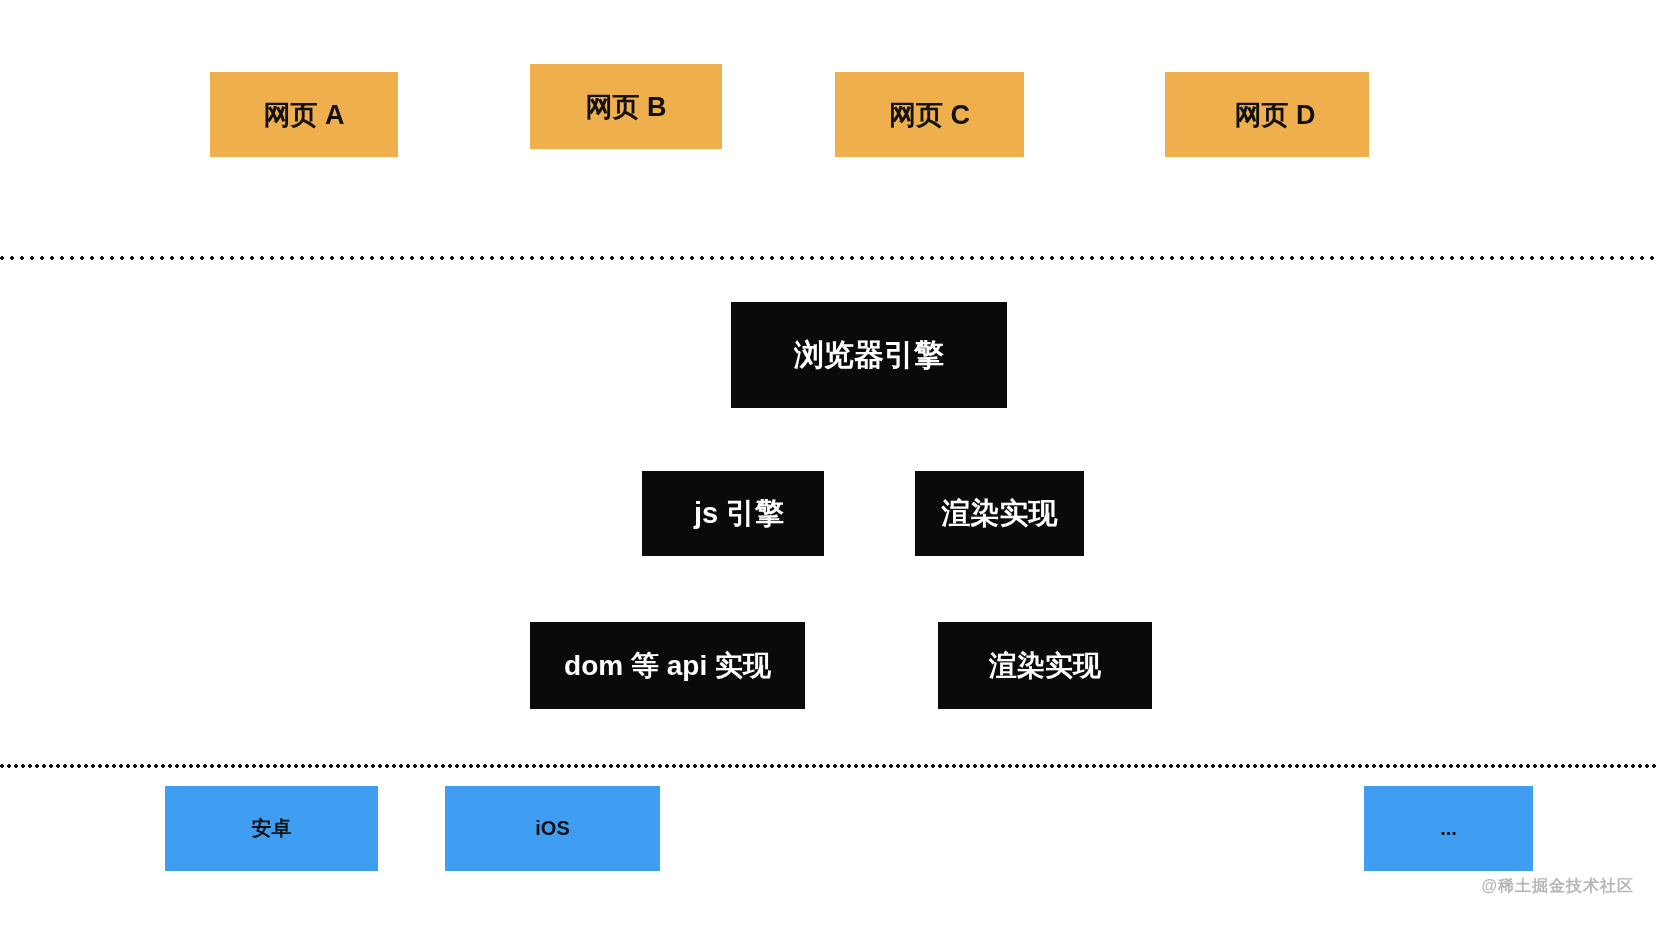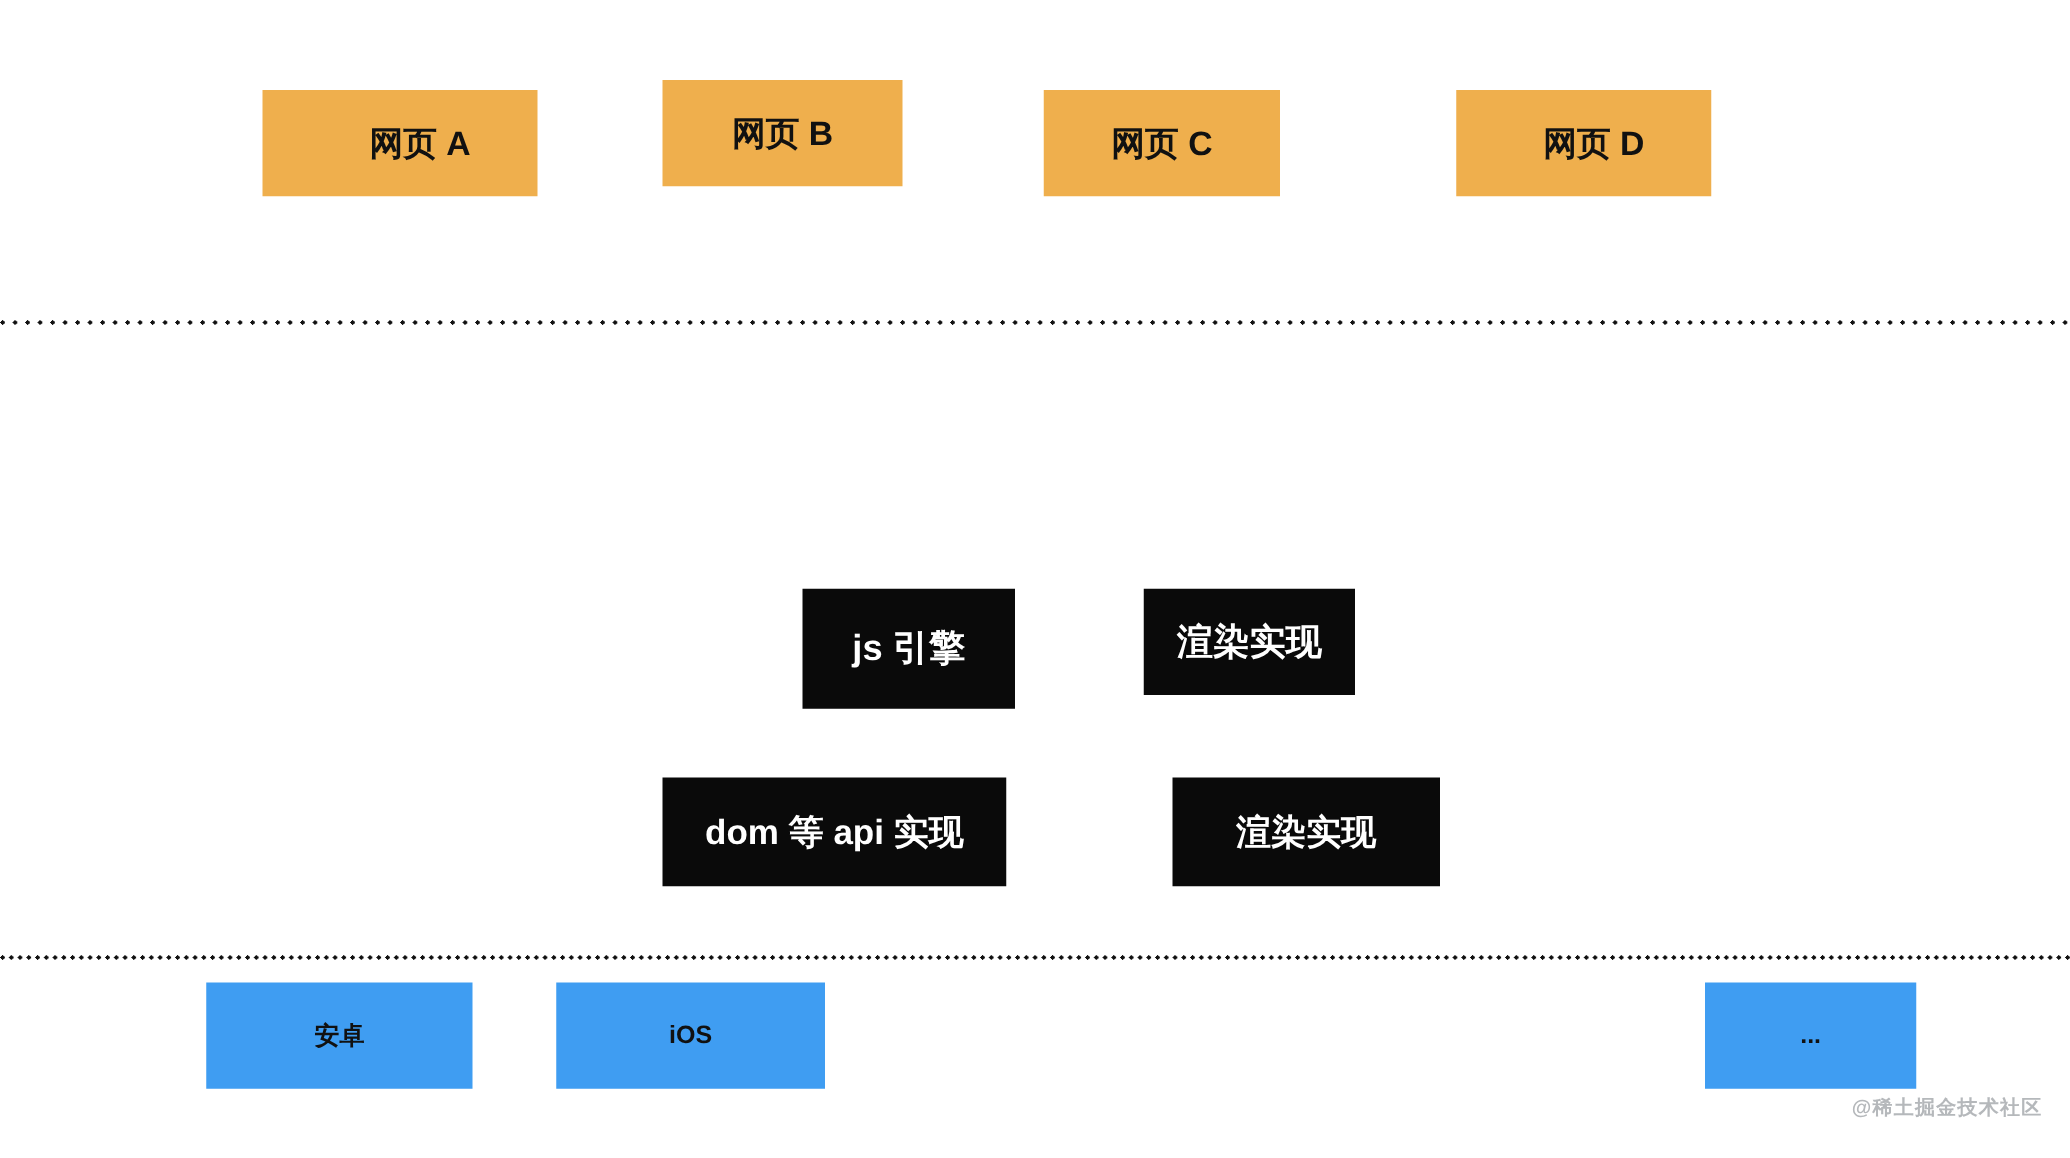--- a/index.html
+++ b/index.html
@@ -57,37 +57,40 @@
     color: var(--watermark, #B5B8BB);
     font-weight: bold;
     letter-spacing: 1px;
   }
 </style>
 </head>
 <body>
 
 <div class="canvas" style="--bg: #ffffff; --web-page: #EFAF4D; --engine: #0A0A0A; --platform: #3F9DF2; --text-dark: #111111; --text-light: #ffffff; --dotted: #111111; --watermark: #B5B8BB;">
 
-  <div class="box orange" style="left:210px; top:72px; width:188px; height:85px;padding-left:32px;">
+  <div class="box orange" style="left:210px; top:72px; width:188px; height:85px;">
     <span>网页 A</span>
   </div>
   <div class="box orange" style="left:530px; top:64px; width:192px; height:85px;">
     <span>网页 B</span>
   </div>
   <div class="box orange" style="left:835px; top:72px; width:189px; height:85px;">
     <span>网页 C</span>
   </div>
   <div class="box orange" style="left:1165px; top:72px; width:188px; height:85px;padding-left:16px;">
     <span>网页 D</span>
   </div>
 
   <div class="dotted coarse" style="top:256px;"></div>
 
+  <div class="box black" style="left:731px; top:302px; width:276px; height:106px; font-size:30px;">
+    <span>浏览器引擎</span>
+  </div>
 
-  <div class="box black" style="left:642px; top:471px; width:170px; height:96px;">
+  <div class="box black" style="left:642px; top:471px; width:170px; height:85px;padding-left:12px;">
     <span>js 引擎</span>
   </div>
   <div class="box black" style="left:915px; top:471px; width:169px; height:85px;">
     <span>渲染实现</span>
   </div>
 
   <div class="box black" style="left:530px; top:622px; width:275px; height:87px; font-size:28px;">
     <span>dom 等 api 实现</span>
   </div>
   <div class="box black" style="left:938px; top:622px; width:214px; height:87px; font-size:28px;">

